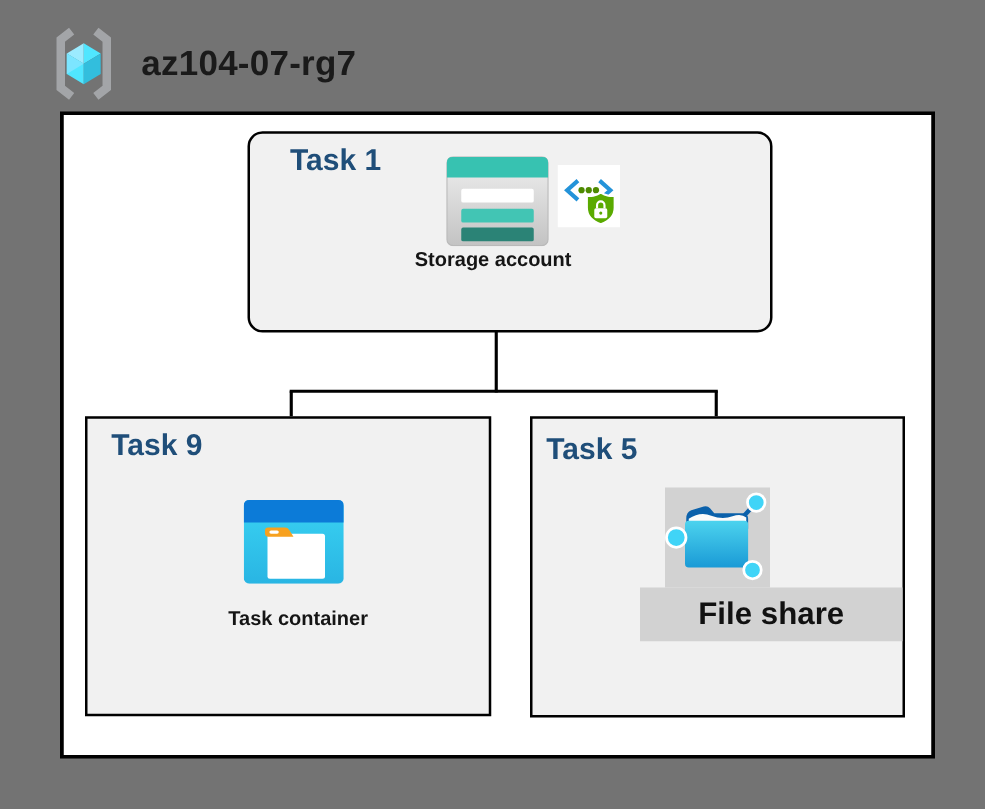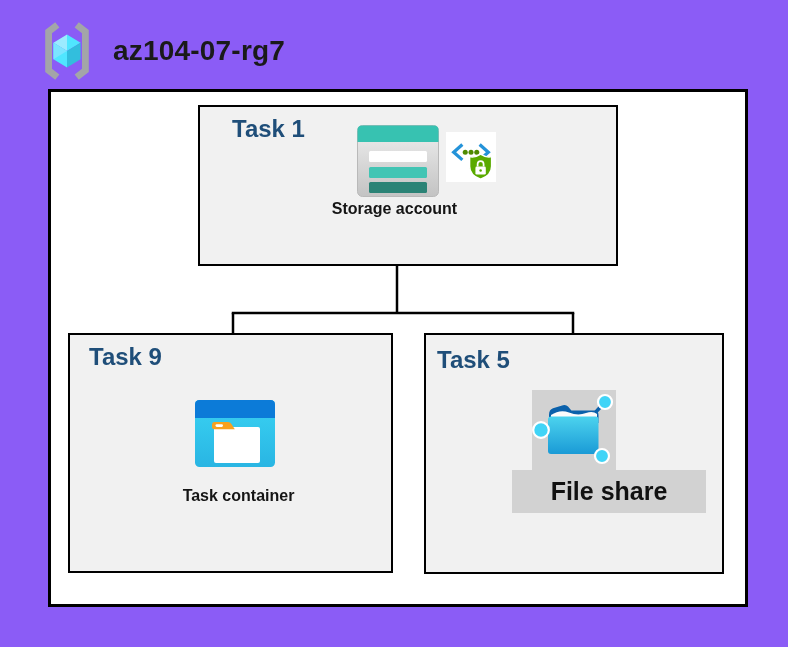--- a/index.html
+++ b/index.html
@@ -1,36 +1,36 @@
 <!DOCTYPE html>
 <html><head>
 <meta charset="utf-8">
 <style>
   html,body { margin:0; padding:0; background:#fff; }
   .canvas {
-    position:relative; width:788px; height:647px; background:#8b5cf6;
+    position:relative; width:788px; height:647px; background:#737373;
     font-family:"Liberation Sans", sans-serif; overflow:hidden;
   }
   
   .rg-header { position:absolute; left:36px; top:20px; display:flex; align-items:center; gap:15px; }
   .rg-header svg { display:block; }
   .rg-title { font-size:28px; font-weight:bold; color:#1a1a1a; letter-spacing:0.2px; }
 
   
   .outer-box {
     position:absolute; left:48px; top:89px; width:700px; height:518px;
     border:3px solid #000; box-sizing:border-box; background:#fff;
   }
 
   
   .task-box {
     position:absolute; background:#f1f1f1; border:2px solid #000;
     box-sizing:border-box;
   }
-  .task-box.t1 { left:198px; top:105px; width:420px; height:161px; }
+  .task-box.t1 { left:198px; top:105px; width:420px; height:161px;border-radius:12px; }
   .task-box.t2 { left:68px;  top:333px; width:325px; height:240px; }
   .task-box.t3 { left:424px; top:333px; width:300px; height:241px; }
 
   .task-label { position:absolute; font-size:24px; font-weight:bold; color:#1f4e79; }
   .t1 .task-label { left:32px; top:8px; }
   .t2 .task-label { left:19px; top:8px; }
   .t3 .task-label { left:11px; top:11px; }
 
   .caption { position:absolute; font-size:16px; font-weight:bold; color:#151515; text-align:center; }
   .t1 .caption { left:0; width:389px; top:93px; }
@@ -40,21 +40,21 @@
   .storage-icon { left:157px; top:18px; }
   .sas-icon { left:246px; top:25px; }
   .blob-icon { left:125px; top:65px; }
 
   
   .file-icon-bg {
     position:absolute; left:106px; top:55px; width:84px; height:80px;
     background:#d2d2d2;
   }
   .file-label-bg {
-    position:absolute; left:86px; top:135px; width:194px; height:43px;
+    position:absolute; left:86px; top:135px; width:210px; height:43px;
     background:#d2d2d2; display:flex; align-items:center; justify-content:center;
     font-size:25px; font-weight:bold; color:#111;
   }
 
   
   .connectors { position:absolute; left:0; top:0; width:788px; height:647px; pointer-events:none; }
 </style>
 </head>
 <body>
 

